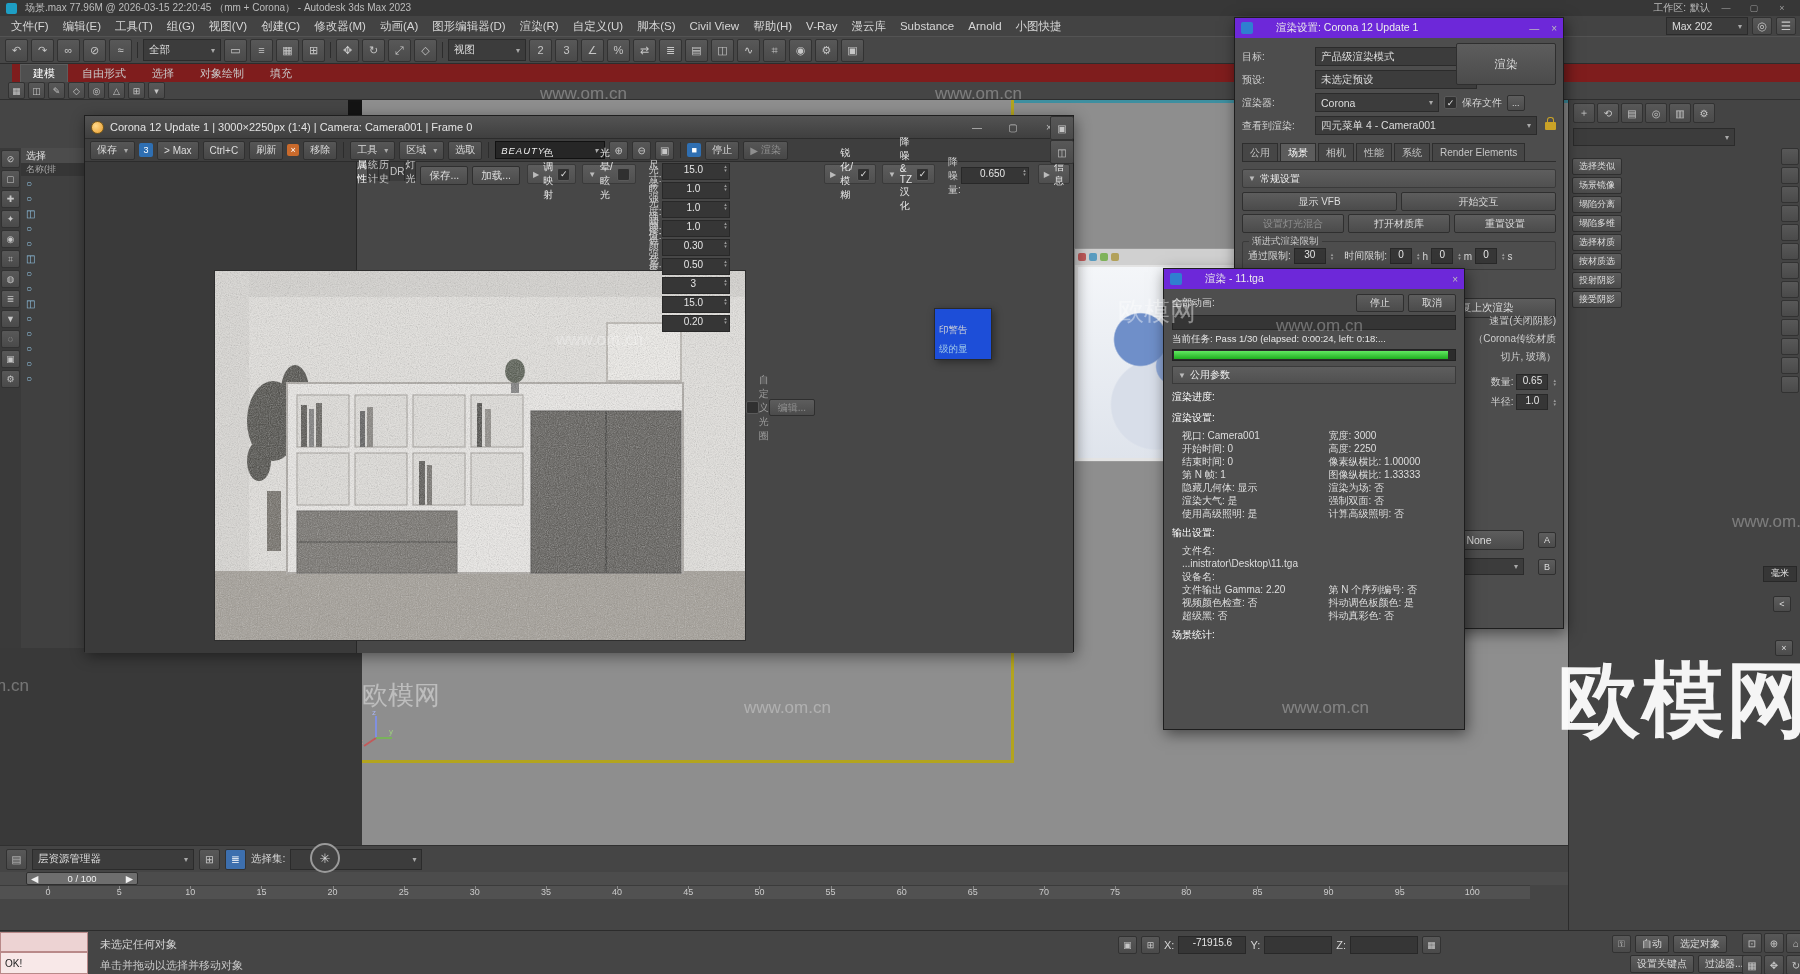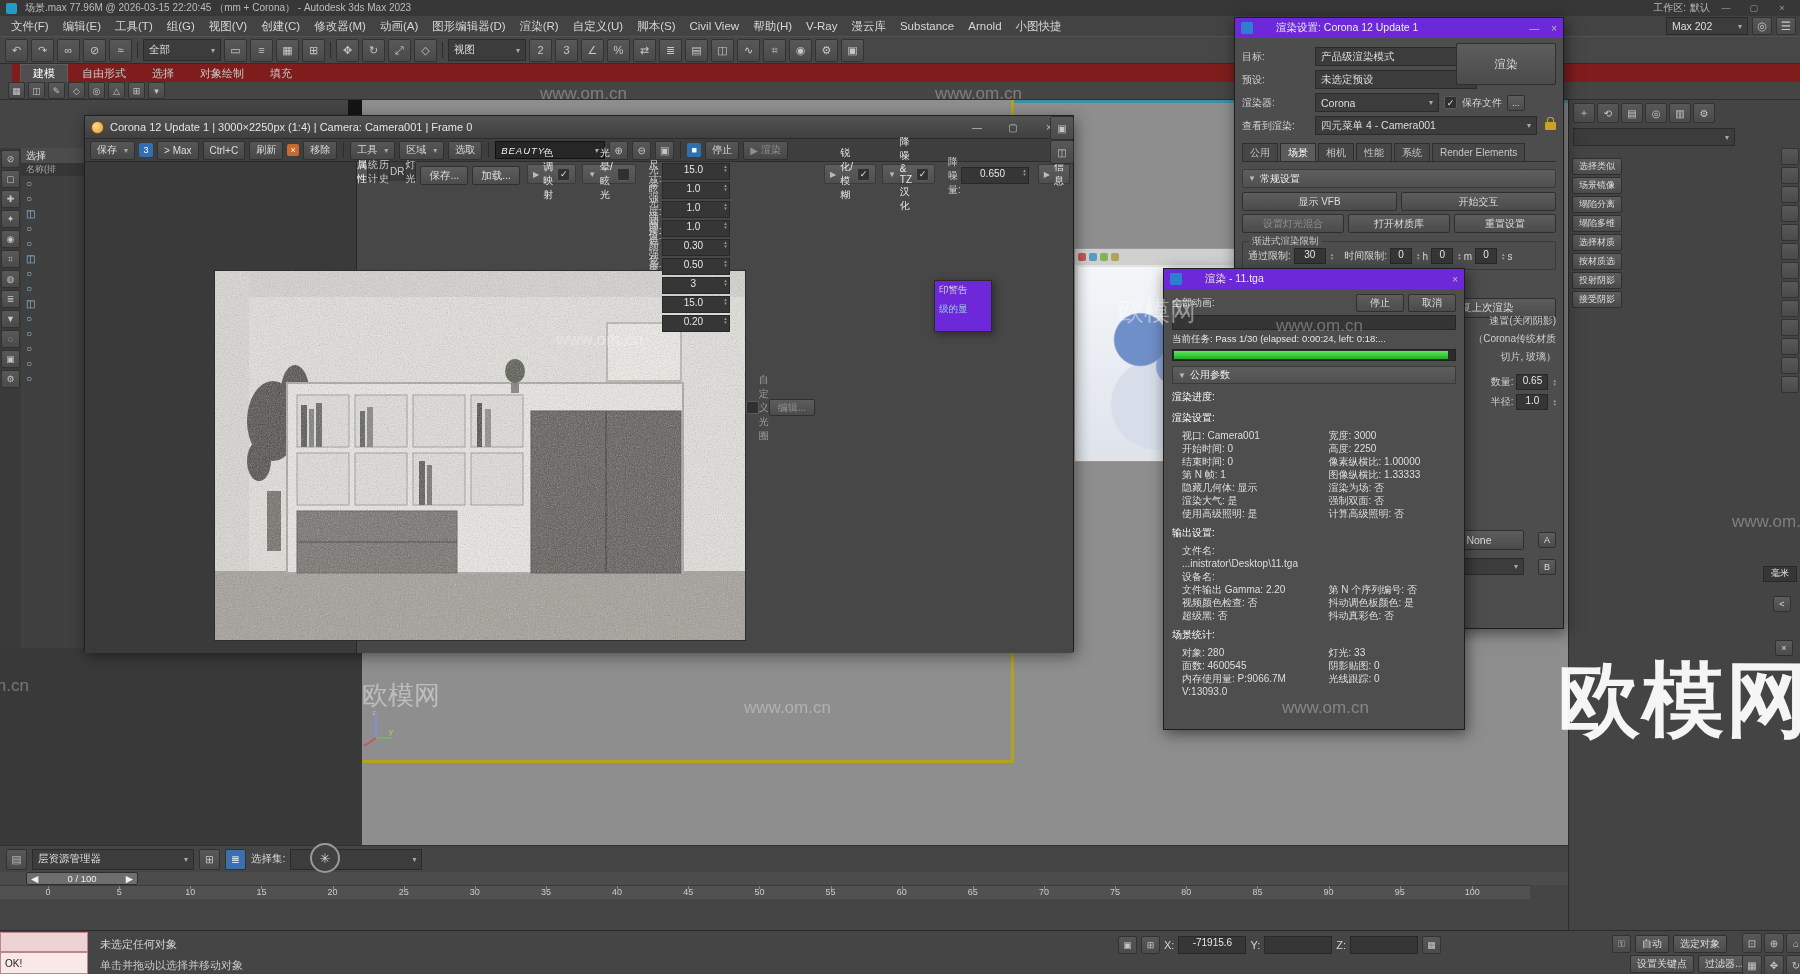--- a/index.html
+++ b/index.html
@@ -197,22 +197,22 @@
   .rp-sec{height:16px;background:linear-gradient(#5e5e5e,#505050);border:1px solid #3a3a3a;display:flex;
     align-items:center;gap:4px;padding:0 5px;margin-top:2px;color:#eee}
   .rp-sub{color:#fff;margin:3px 0 1px}
   .rp-row{display:flex;line-height:13px;color:#dedede}
   .rp-row .l{flex:1.15;padding-left:10px}
   .rp-row .r{flex:1}
 
   
   #miniwin1{left:1050px;top:116px;width:22px;height:22px;z-index:25;font-size:10px}
   #miniwin2{left:1050px;top:140px;width:22px;height:22px;z-index:25;font-size:10px}
-  #warnfrag{left:934px;top:280px;width:58px;height:52px;background:#6d28d9;border:1px solid #2a2a2a;
-    z-index:25;font-size:9.5px;padding:3px 4px;box-sizing:border-box;box-shadow:2px 2px 8px rgba(0,0,0,.4)}
+  #warnfrag{left:934px;top:308px;width:58px;height:52px;background:#1d4ed8;border:1px solid #2a2a2a;
+    z-index:25;font-size:9.5px;padding:15px 4px;box-sizing:border-box;box-shadow:2px 2px 8px rgba(0,0,0,.4)}
   #warnfrag .w2{color:#9ec7e8;margin-top:6px}
 
   
   .wm{position:absolute;color:#fff;z-index:60;pointer-events:none;white-space:nowrap}
   .wm-s{font-size:17px;opacity:.3}
   .wm-m{font-size:26px;opacity:.42}
   .wm-big{font-size:82px;font-weight:700;opacity:.95;letter-spacing:2px}
 </style>
 </head>
 <body>
@@ -906,35 +906,20 @@
           <div class="rp-row">
           <span class="l">视频颜色检查: 否</span>
           <span class="r">抖动调色板颜色: 是</span>
         </div>
           <div class="rp-row">
           <span class="l">超级黑: 否</span>
           <span class="r">抖动真彩色: 否</span>
         </div>
         </div>
       <div class="rp-sub">场景统计:</div>
-      <div>
-
-      <div class="rp-row">
-          <span class="l">对象: 280</span>
-          <span class="r">灯光: 33</span>
-        </div>
-          <div class="rp-row">
-          <span class="l">面数: 4600545</span>
-          <span class="r">阴影贴图: 0</span>
-        </div>
-          <div class="rp-row">
-          <span class="l">内存使用量: P:9066.7M V:13093.0</span>
-          <span class="r">光线跟踪: 0</span>
-        </div>
-        </div>
     </div>
   </div>
 
   <div id="layerbar" class="abs">
     <span class="ico" style="width:19px;height:19px">▤</span>
     <span class="combo" style="width:150px;height:19px">
       <span>层资源管理器</span>
         <span class="car">▾</span>
     </span>
     <span class="ico" style="width:19px;height:19px">⊞</span>

